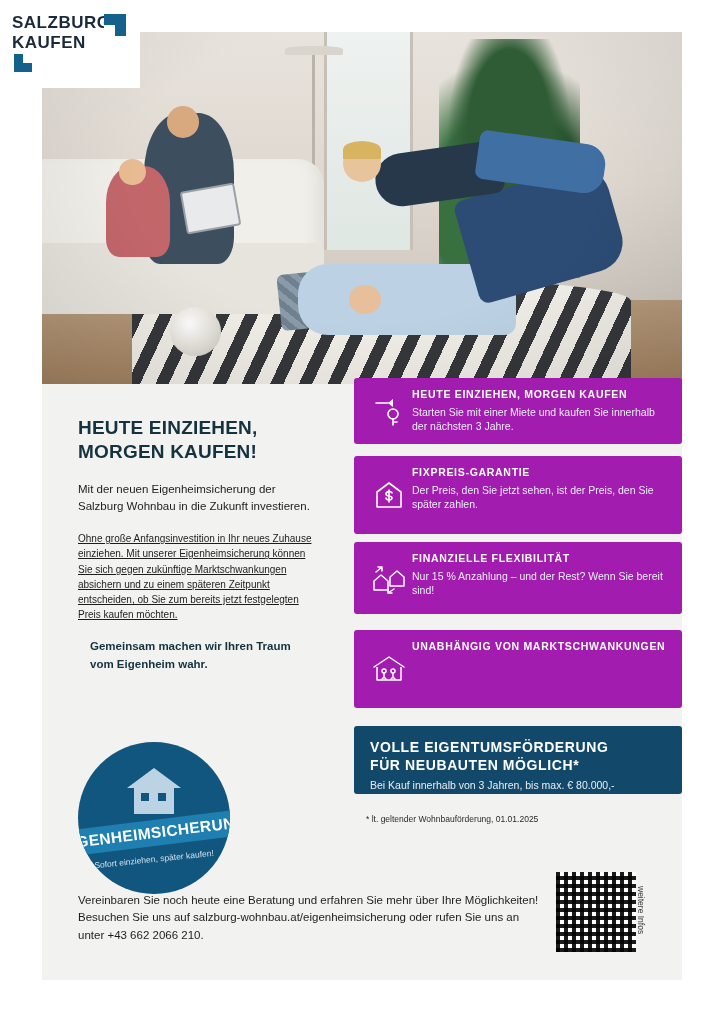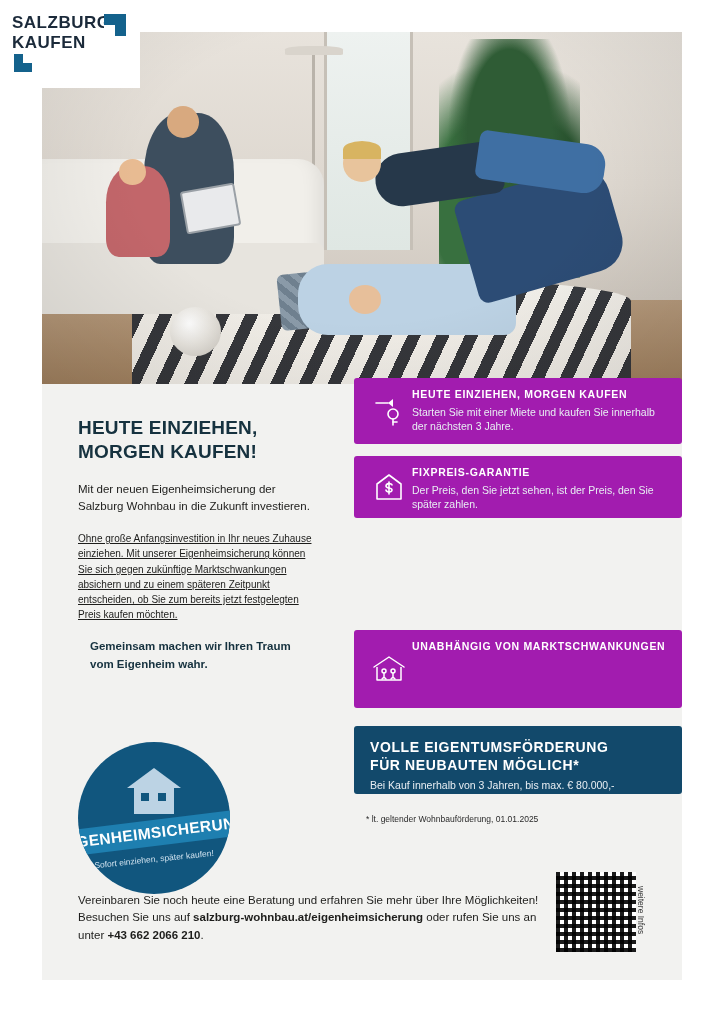--- a/index.html
+++ b/index.html
@@ -336,21 +336,21 @@
     letter-spacing: 0.7px;
     margin-bottom: 4px;
     line-height: 1.25;
   }
   .feature .fdesc {
     font-size: 10.5px;
     line-height: 1.35;
     color: #e8eef3;
   }
   .f1 { top: 378px; height: 66px; }
-  .f2 { top: 456px; height: 62px; }
+  .f2 { top: 456px; height: 78px; }
   .f3 { top: 542px; height: 72px; }
   .f4 { top: 630px; height: 78px; justify-content: space-between; }
 
   .promo {
     position: absolute;
     left: 354px;
     top: 726px;
     width: 328px;
     height: 68px;
     background: #12496b;
@@ -386,21 +386,21 @@
   
   .cta {
     position: absolute;
     left: 78px;
     top: 892px;
     width: 470px;
     font-size: 11.5px;
     line-height: 1.52;
     color: #1d1d1b;
   }
-  .cta b { font-weight: bold; }
+  .cta b { font-weight: normal; }
 
   .qr-wrap {
     position: absolute;
     left: 556px;
     top: 872px;
     width: 80px;
     height: 80px;
   }
   .qr {
     width: 80px;
@@ -508,20 +508,34 @@
         <path d="M17 12 v12" stroke-linecap="round"></path>
         <path d="M20 15 c0-2 -6-2 -6 1 s6 1 6 4 s-6 2 -6 0" stroke-linecap="round"></path>
       </svg>
     </div>
     <div class="ftxt">
       <div class="ftitle">FIXPREIS-GARANTIE</div>
       <div class="fdesc">Der Preis, den Sie jetzt sehen, ist der Preis, den Sie später zahlen.</div>
     </div>
   </div>
 
+  <div class="feature f3">
+    <div class="fi">
+      <svg class="ic" width="38" height="34" viewBox="0 0 38 34" fill="none" stroke="#ffffff" stroke-width="1.5">
+        <path d="M20 16 L27 10 L34 16 V25 H20 Z" stroke-linejoin="round"></path>
+        <path d="M4 20 L11 14 L18 20 V29 H4 Z" stroke-linejoin="round"></path>
+        <path d="M6 11 l6 -5 m0 0 h-4 m4 0 v4" stroke-linecap="round"></path>
+        <path d="M24 28 l-6 4 m0 0 h4 m-4 0 v-4" stroke-linecap="round"></path>
+      </svg>
+    </div>
+    <div class="ftxt">
+      <div class="ftitle">FINANZIELLE FLEXIBILITÄT</div>
+      <div class="fdesc">Nur 15 % Anzahlung – und der Rest? Wenn Sie bereit sind!</div>
+    </div>
+  </div>
 
   <div class="feature f4">
     <div class="fi">
       <svg class="ic" width="38" height="34" viewBox="0 0 38 34" fill="none" stroke="#ffffff" stroke-width="1.5">
         <path d="M4 15 L19 5 L34 15" stroke-linejoin="round" stroke-linecap="round"></path>
         <path d="M7 15 V28 H31 V15" stroke-linejoin="round"></path>
         <circle cx="14" cy="19" r="2"></circle>
         <path d="M14 21 v4 M12 27 l2 -2 l2 2" stroke-linecap="round"></path>
         <circle cx="23" cy="19" r="2"></circle>
         <path d="M23 21 v4 M21 27 l2 -2 l2 2" stroke-linecap="round"></path>

